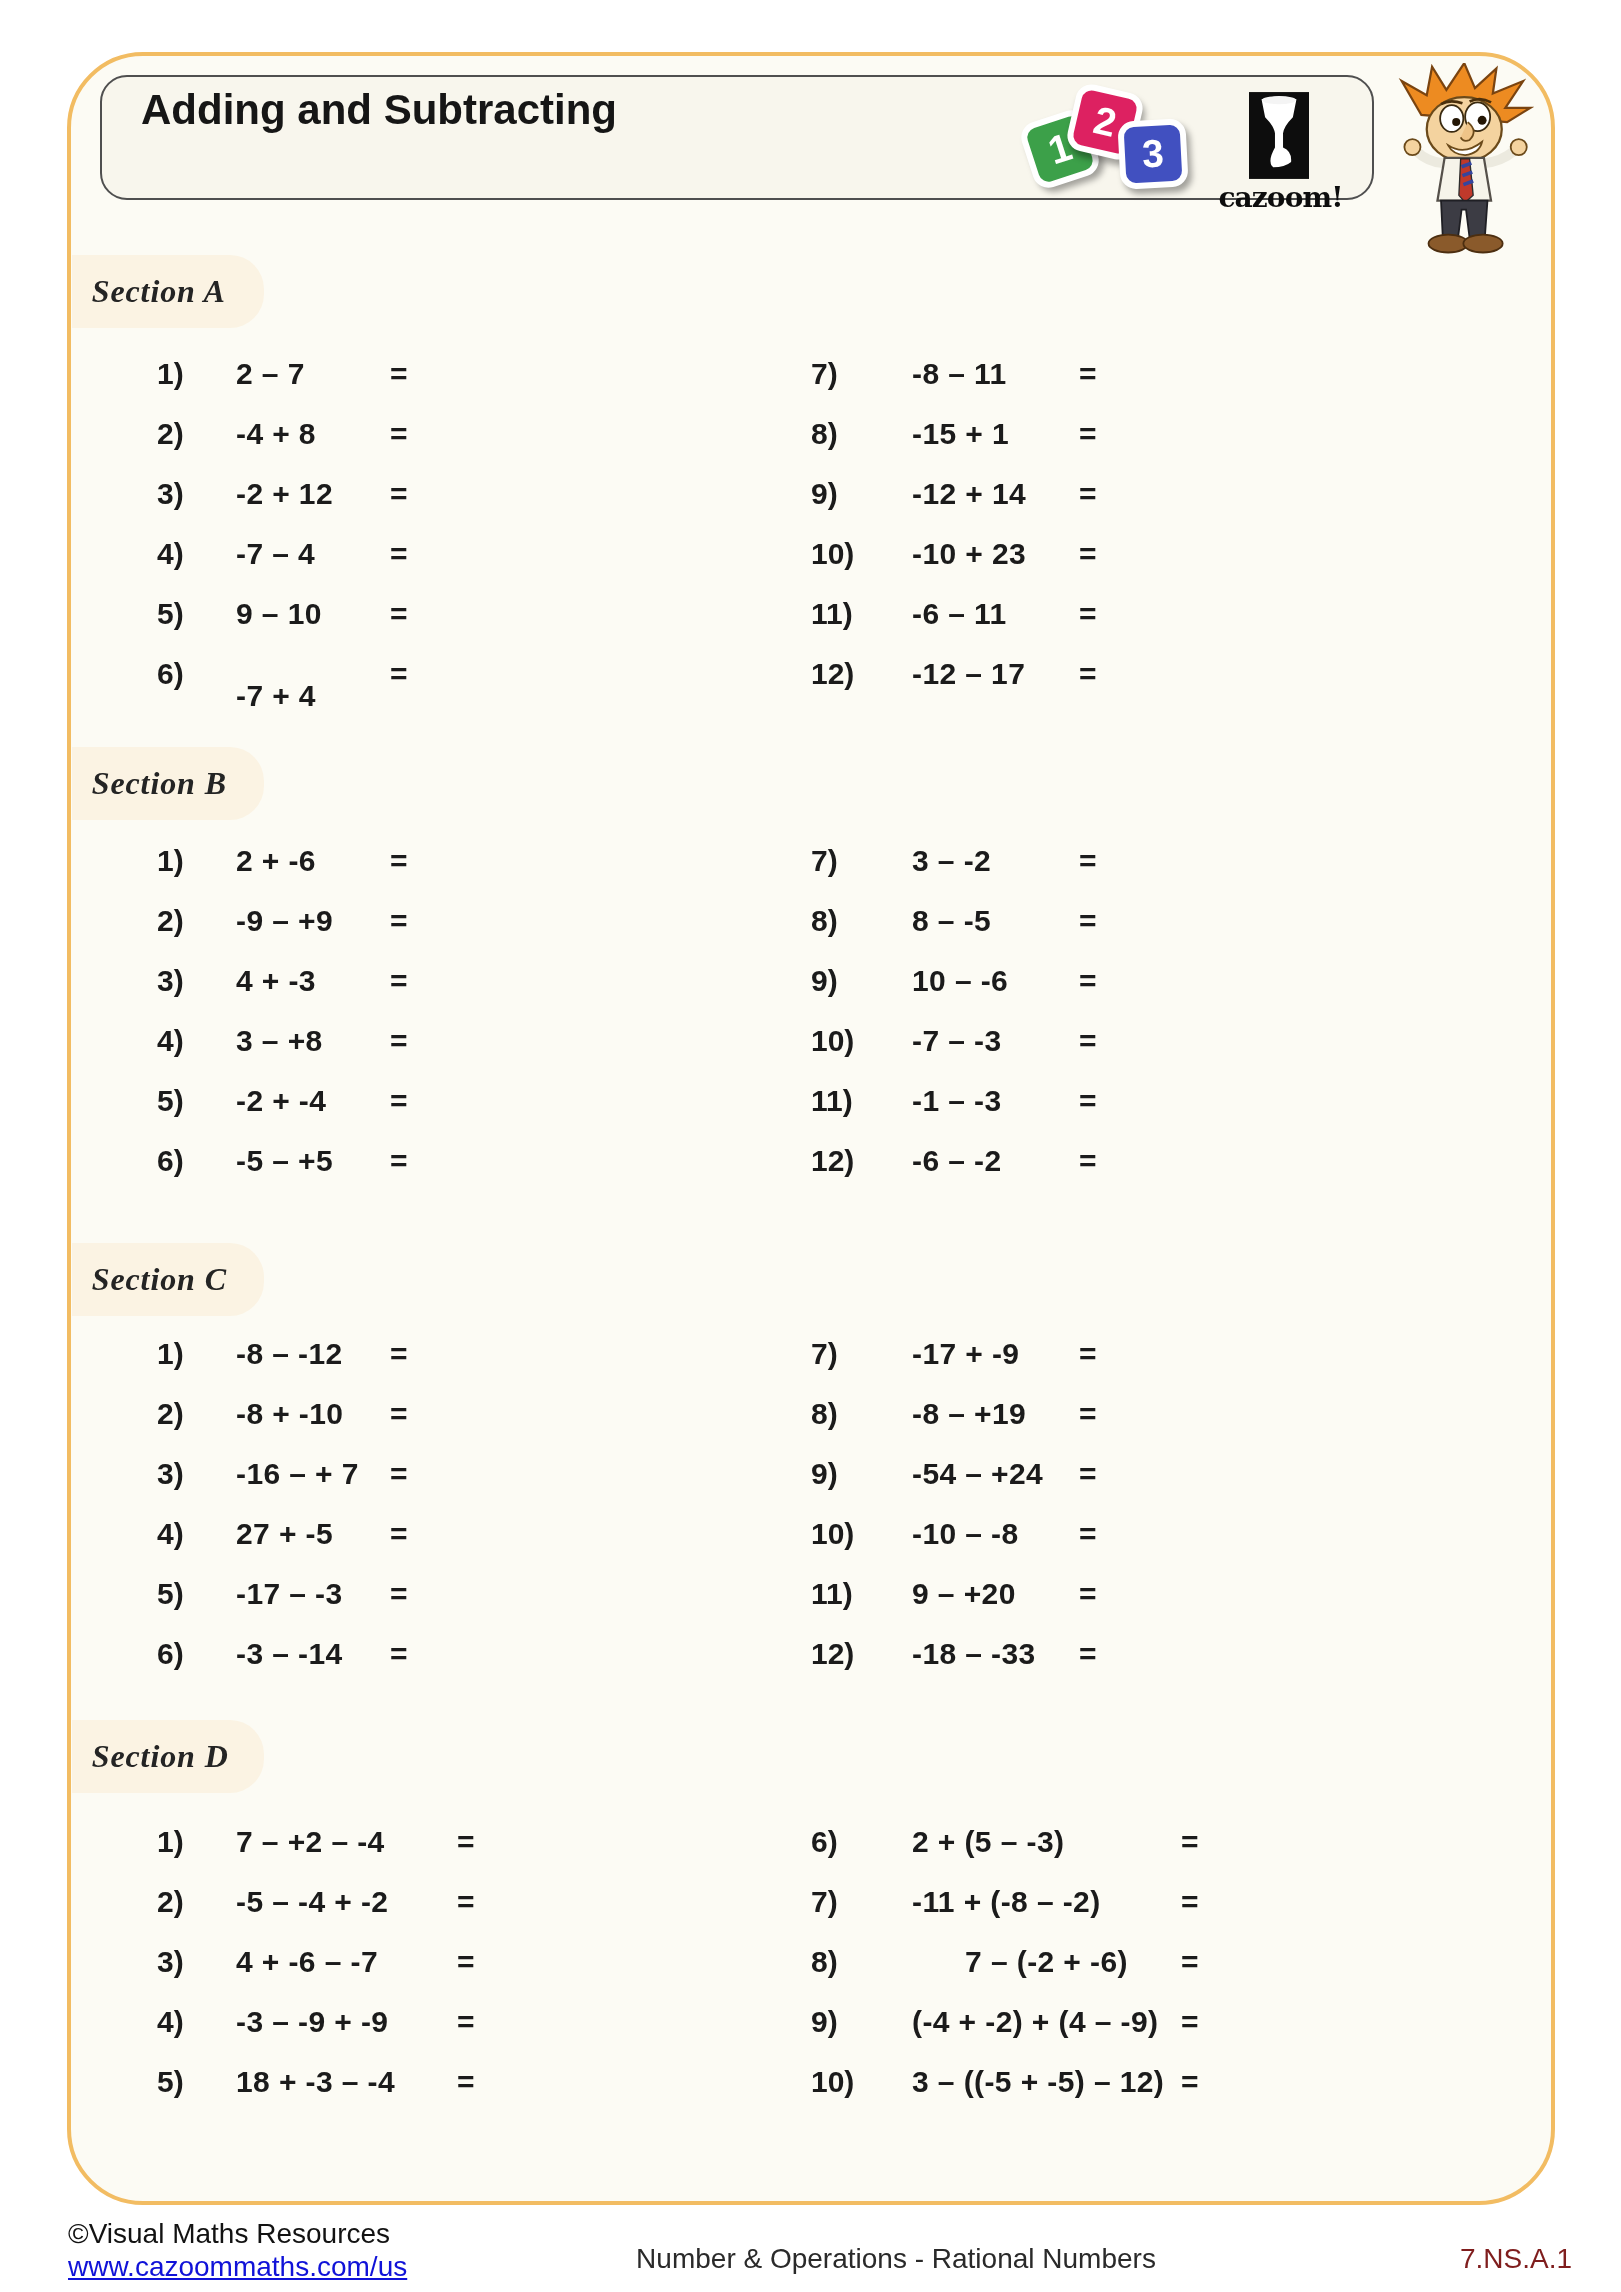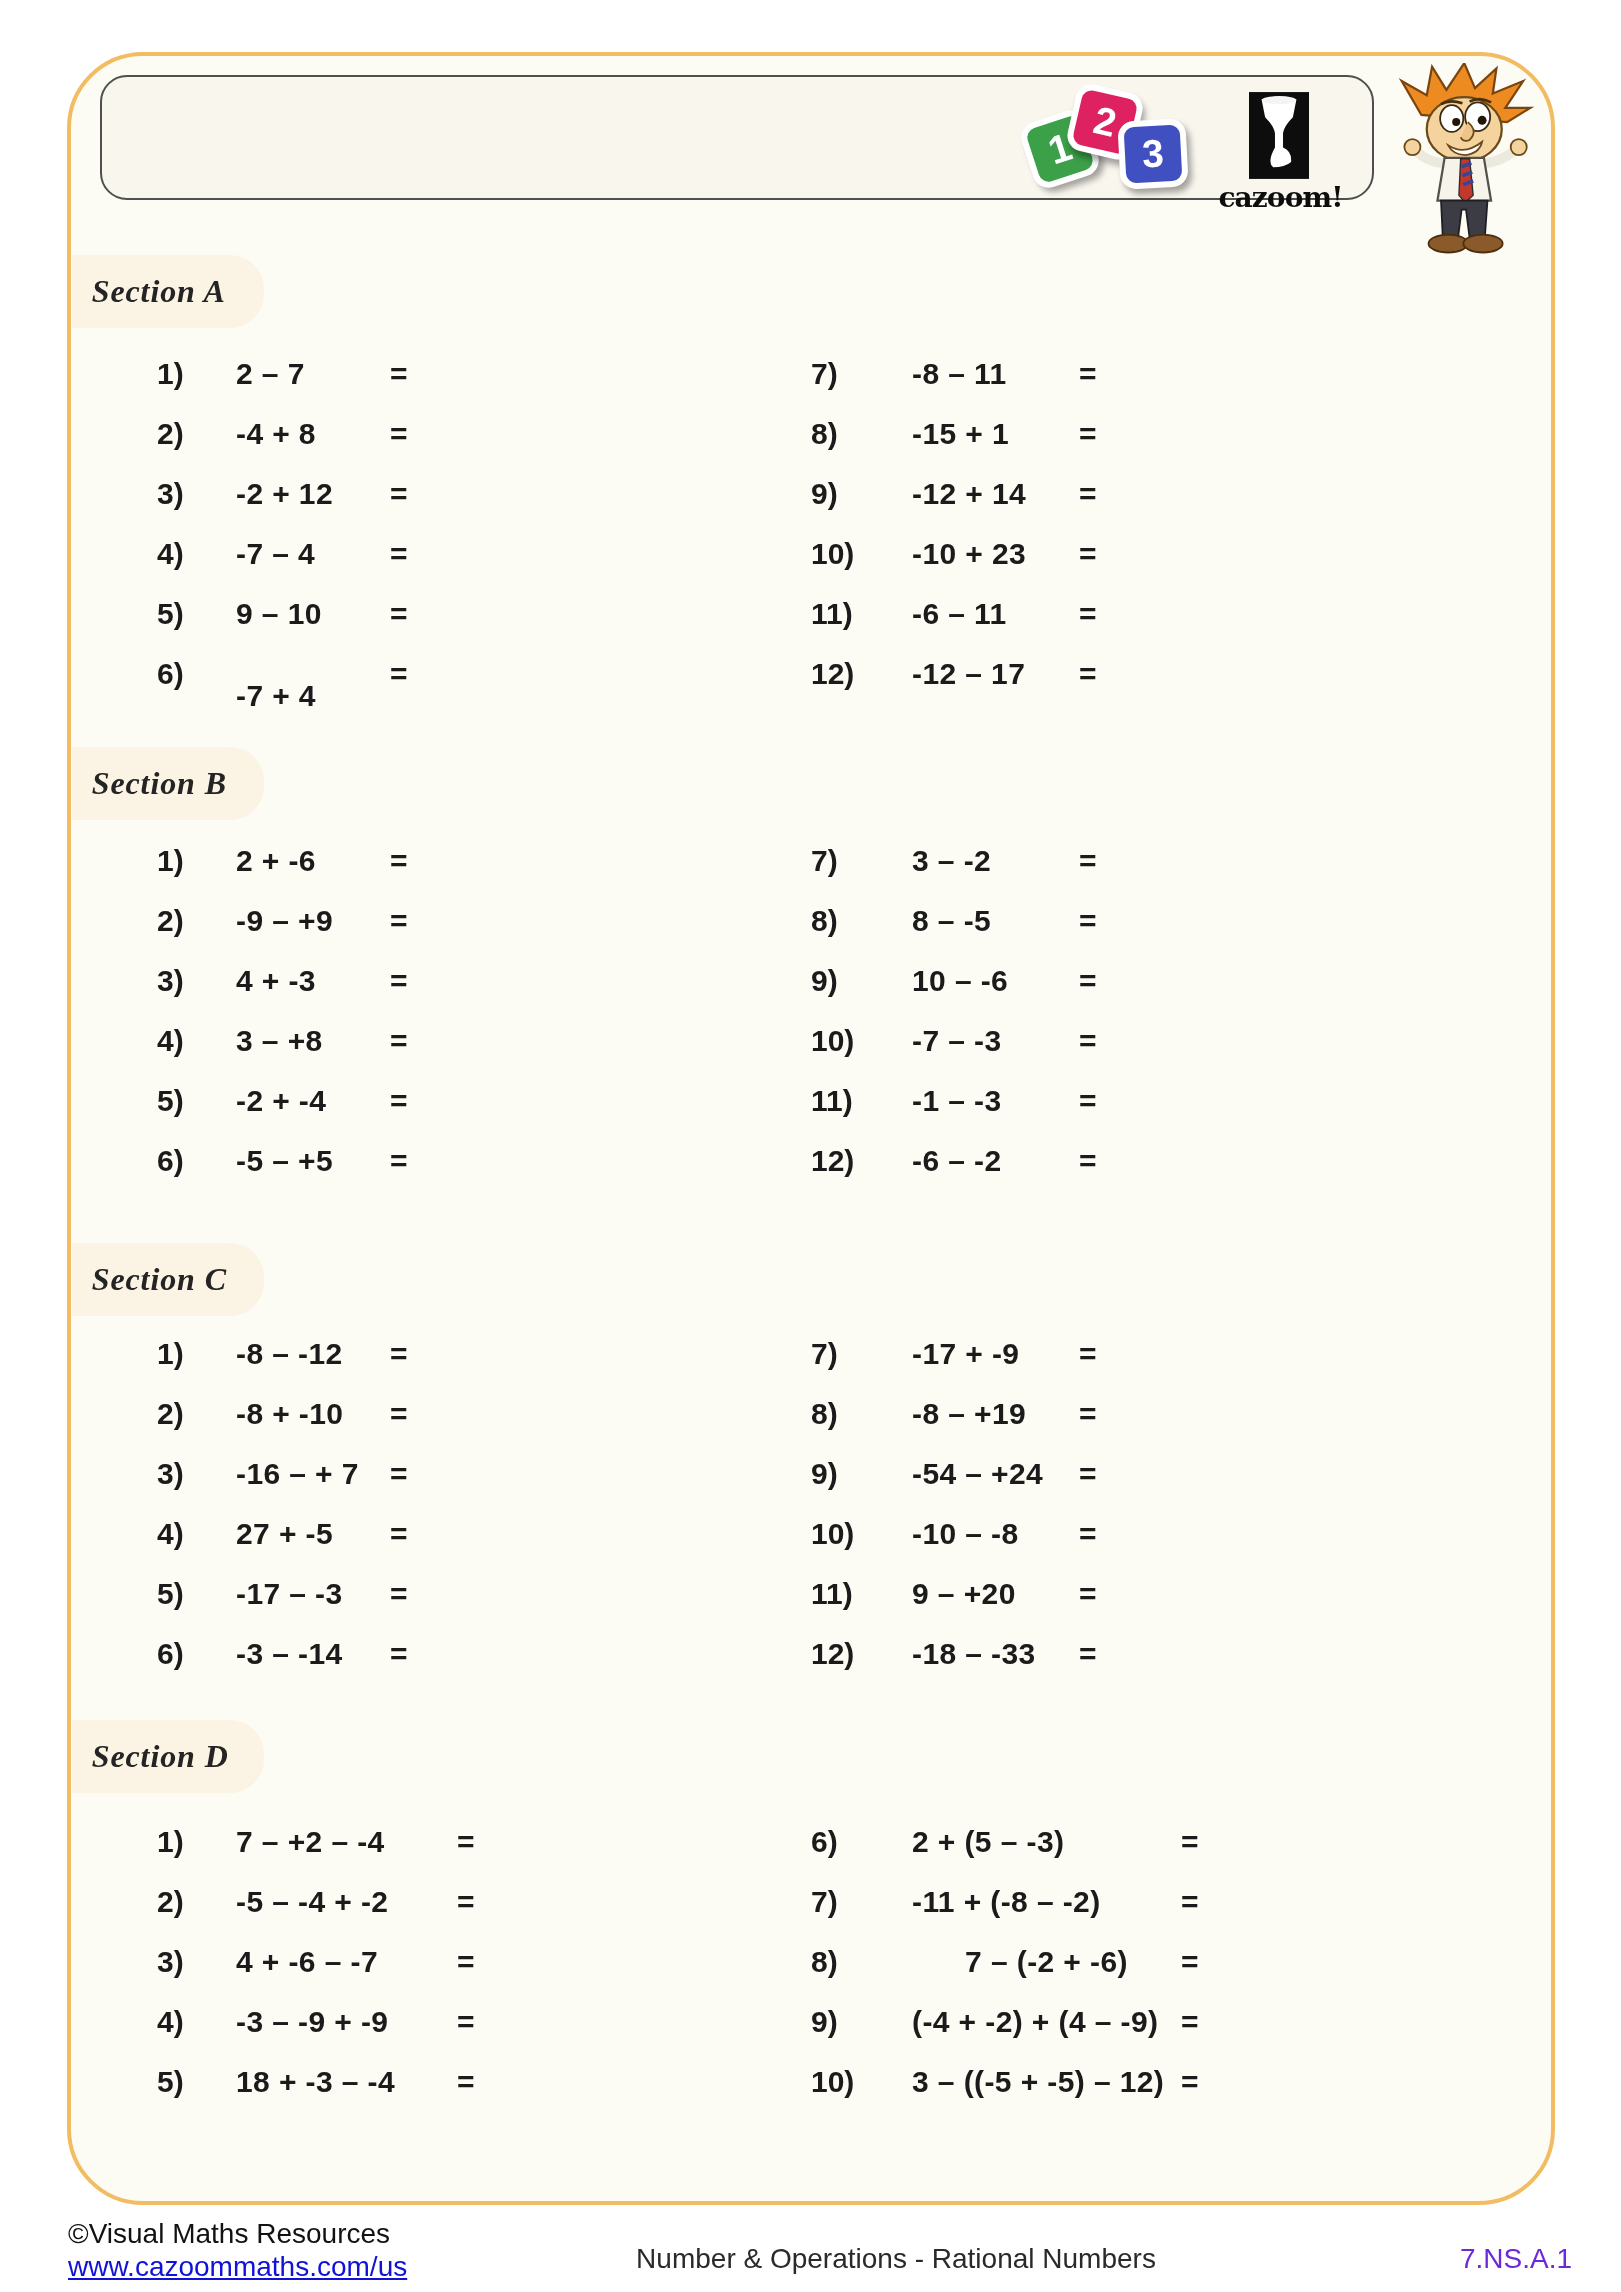--- a/index.html
+++ b/index.html
@@ -56,30 +56,31 @@
   .peq   { display:inline-block; }
   .footer-copyright { position:absolute; left:68px; top:2218px; font-size:28px; color:#121212; }
   .footer-url {
     position:absolute; left:68px; top:2251px; font-size:28px;
     color:#1012d8; text-decoration:underline;
   }
   .footer-center {
     position:absolute; left:896px; top:2243px; transform:translateX(-50%);
     font-size:28px; color:#2a2a2a;
   }
-  .footer-standard { position:absolute; left:1460px; top:2243px; font-size:28px; color:#6d28d9; }
+  .footer-standard { position:absolute; left:1460px; top:2243px; font-size:28px; color:#7f1d1d; }
 </style>
 </head>
 <body>
 
 <div class="page">
   <div class="border-frame"></div>
 
   <div class="title-box">
     <div class="title-text">
+      <div>Adding and Subtracting</div>
     </div>
 
     <div class="num-square sq-1" style="background:#3ca049;">
       <span>1</span>
     </div>
     <div class="num-square sq-2" style="background:#dd2161;">
       <span>2</span>
     </div>
     <div class="num-square sq-3" style="background:#4150c0;">
       <span>3</span>

